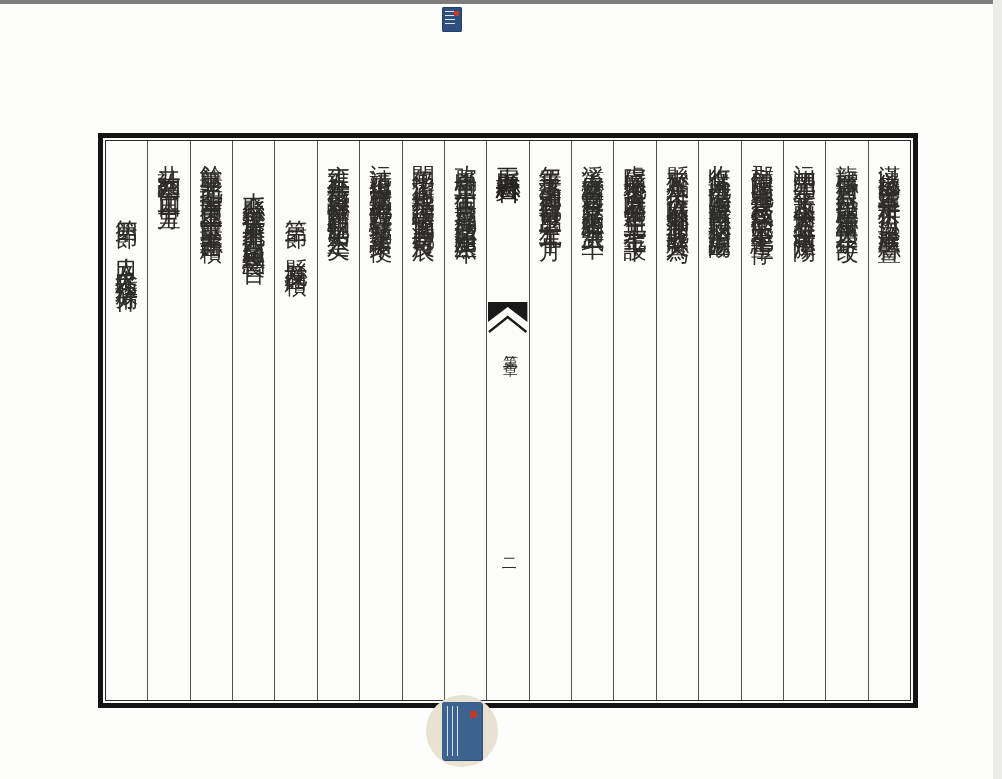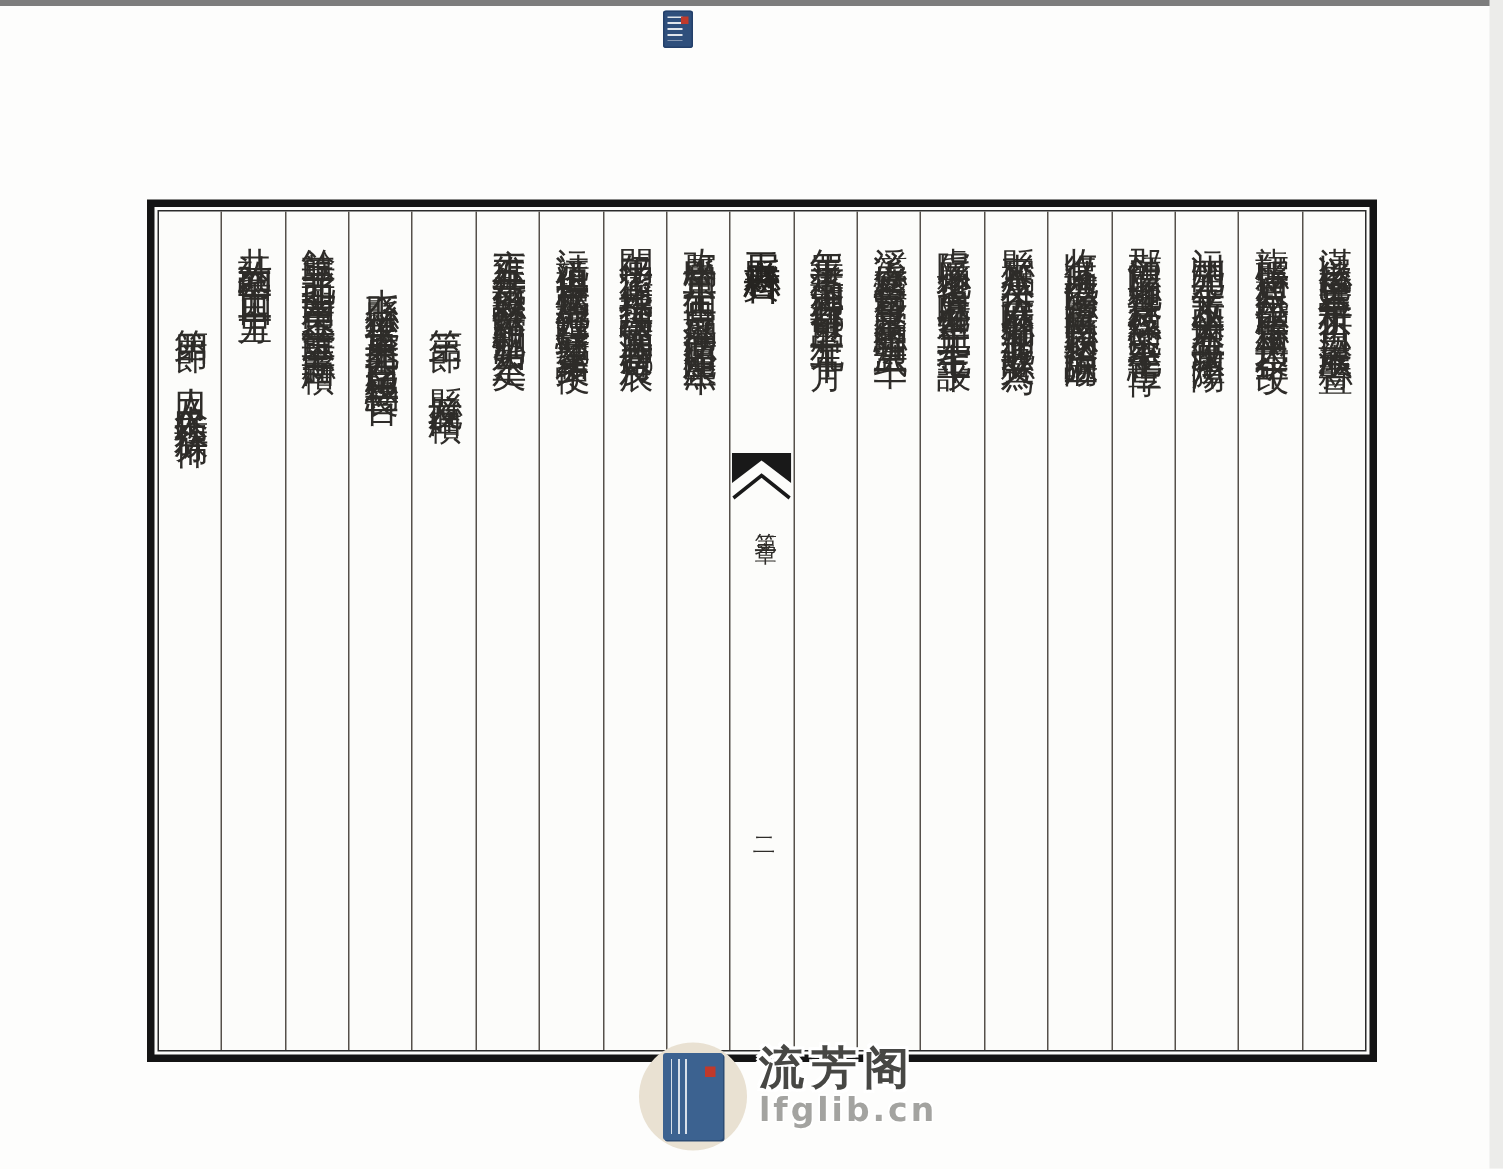--- a/index.html
+++ b/index.html
@@ -154,17 +154,13 @@
     <span class="coltext">　　第四節　人口及人民種族分佈</span>
   </div>
       </div>
   </div>
 </div>
 
 <div class="watermark">
   <div class="wm-badge">
     <div class="wm-book"></div>
   </div>
-  <div class="wm-texts">
-    <div class="wm-name">流芳阁</div>
-    <div class="wm-url">lfglib.cn</div>
-  </div>
 </div>
 
 </body></html>

